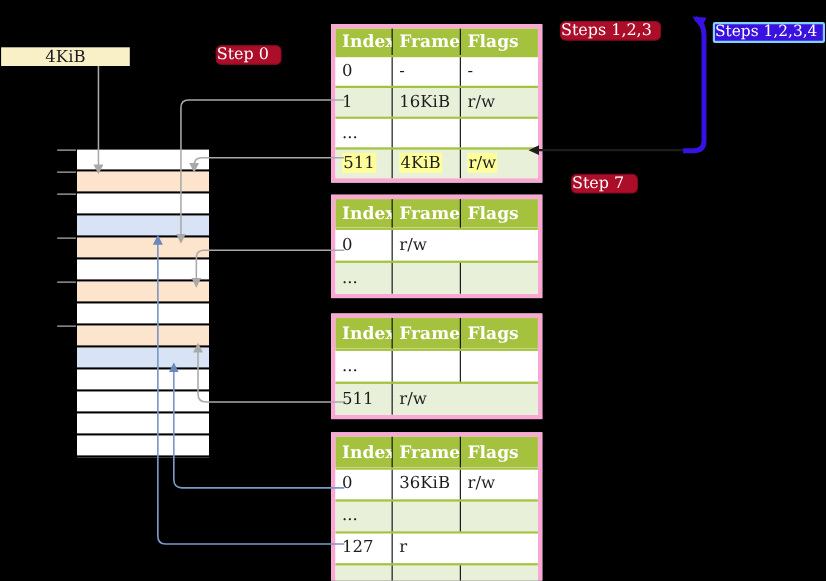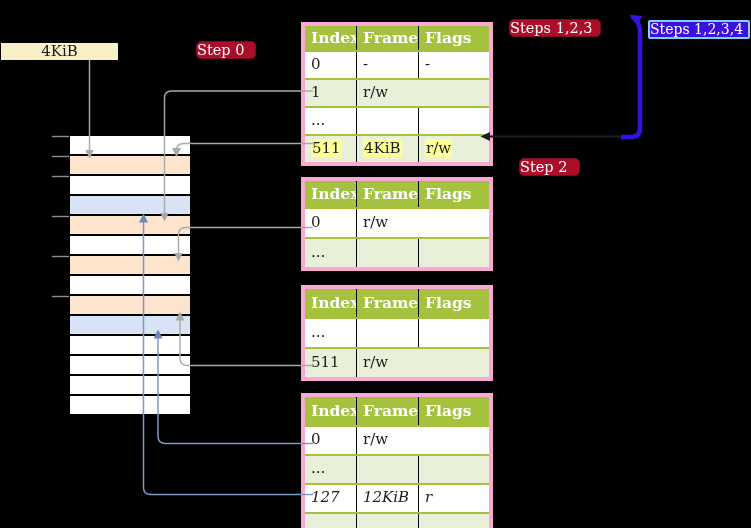--- a/index.html
+++ b/index.html
@@ -39,21 +39,21 @@
 </head>
 <body>
 
 <div id="stage">
 
   <div class="legend">4KiB</div>
 
   <div id="badge-step0" class="badge red">Step 0</div>
   <div id="badge-steps123" class="badge red">Steps 1,2,3</div>
   <div id="badge-steps1234" class="badge blue">Steps 1,2,3,4</div>
-  <div id="badge-step4" class="badge red">Step 2</div>
+  <div id="badge-step4" class="badge red">Step 7</div>
 
   <div id="strip">
       <div class="mrow white"></div>
       <div class="mrow peach"></div>
       <div class="mrow white"></div>
       <div class="mrow blue"></div>
       <div class="mrow peach"></div>
       <div class="mrow white"></div>
       <div class="mrow peach"></div>
       <div class="mrow white"></div>
@@ -72,20 +72,21 @@
           <div class="tcell c2">Frame</div>
           <div class="tcell c3">Flags</div>
         </div>
         <div class="trow" style="height: 26px; line-height: 24px;">
           <div class="tcell c1">0</div>
           <div class="tcell c2">-</div>
           <div class="tcell c3">-</div>
         </div>
         <div class="trow shaded" style="height: 26px; line-height: 24px;">
           <div class="tcell c1">1</div>
+          <div class="tcell c2">16KiB</div>
           <div class="tcell c3">r/w</div>
         </div>
         <div class="trow" style="height: 26px; line-height: 24px;">
           <div class="tcell c1">...</div>
           <div class="tcell c2"></div>
           <div class="tcell c3"></div>
         </div>
         <div class="trow shaded" style="height: 26px; line-height: 24px;">
           <div class="tcell c1"><span class="hl">511</span></div>
           <div class="tcell c2"><span class="hl">4KiB</span></div>
@@ -125,30 +126,30 @@
         </div>
       </div>
       <div class="ptable" style="top: 393px;">
         <div class="thead" style="height: 28px; line-height: 28px;">
           <div class="tcell c1">Index</div>
           <div class="tcell c2">Frame</div>
           <div class="tcell c3">Flags</div>
         </div>
         <div class="trow" style="height: 27px; line-height: 25px;">
           <div class="tcell c1">0</div>
+          <div class="tcell c2">36KiB</div>
           <div class="tcell c3">r/w</div>
         </div>
         <div class="trow shaded" style="height: 27px; line-height: 25px;">
           <div class="tcell c1">...</div>
           <div class="tcell c2"></div>
           <div class="tcell c3"></div>
         </div>
-        <div class="trow" style="height: 27px; line-height: 25px; font-style: italic;">
+        <div class="trow" style="height: 27px; line-height: 25px;">
           <div class="tcell c1">127</div>
-          <div class="tcell c2">12KiB</div>
           <div class="tcell c3">r</div>
         </div>
         <div class="trow shaded" style="height: 27px; line-height: 25px;">
           <div class="tcell c1">...</div>
           <div class="tcell c2"></div>
           <div class="tcell c3"></div>
         </div>
       </div>
     </div>
 

